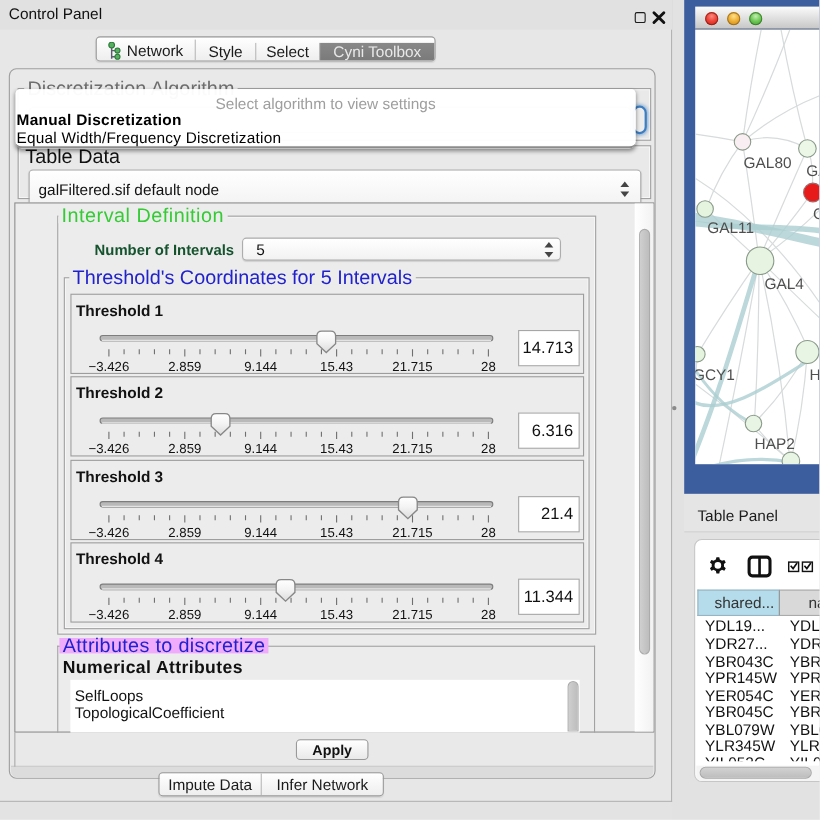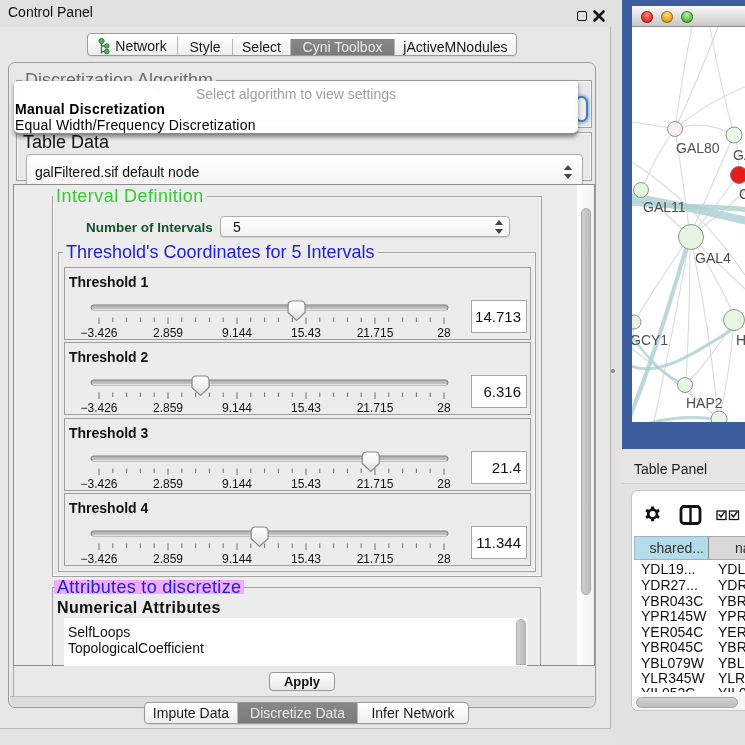--- a/index.html
+++ b/index.html
@@ -157,21 +157,20 @@
           <line x1="3.5" y1="8" x2="7" y2="8"></line>
           <line x1="3.5" y1="13.6" x2="7" y2="13.6"></line>
         </g>
         <circle cx="3.5" cy="3" r="2.6" fill="#55b060" stroke="#2d7a3a" stroke-width="1"></circle>
         <circle cx="8.8" cy="8" r="2.3" fill="#55b060" stroke="#2d7a3a" stroke-width="1"></circle>
         <circle cx="8.8" cy="13.6" r="2.3" fill="#55b060" stroke="#2d7a3a" stroke-width="1"></circle>
       </svg>Network</div>
   <div class="s" style="width:55px;">Style</div>
   <div class="s" style="width:58px;">Select</div>
   <div class="s sel" style="width:104px;">Cyni Toolbox</div>
-  <div class="s" style="width:121px;">jActiveMNodules</div>
 </div>
 
 <div class="abs" style="left:8px; top:62px; width:588px; height:646px; background:#e9e9e9; border:1px solid #9e9e9e; border-radius:7px;"></div>
 <div class="abs" style="left:10px; top:696px; width:584px; height:11px; background:#dcdcdc; border-top:1px solid #bdbdbd; border-radius:0 0 6px 6px;"></div>
 <div class="abs" style="left:13px; top:666px; width:1px; height:31px; background:#a8a8a8;"></div>
 
 <div class="abs etched" style="left:16px; top:80px; width:576px; height:48px;"></div>
 <div class="gtitle" style="left:22px; top:73px; color:#6e6e6e;">Discretization Algorithm</div>
 <div class="abs" style="left:26px; top:97px; width:548px; height:24px; background:#fff; border:1px solid #b5b5b5; border-radius:5px;"></div>
 <div class="abs" style="left:575px; top:96px; width:13px; height:26px; background:#ececec; border:2.5px solid #3d7dc0; border-radius:7px; box-shadow:0 0 3px 1.5px rgba(80,140,200,0.55);"></div>
@@ -419,21 +418,20 @@
 <div class="abs" style="left:64px; top:618px; width:463px; height:48px; background:#ffffff; overflow:hidden;">
   <div class="rowtxt" style="left:4px; top:6px;">SelfLoops</div>
   <div class="rowtxt" style="left:4px; top:22px;">TopologicalCoefficient</div>
   <div class="abs" style="right:1px; top:1px; width:10px; height:46px; background:linear-gradient(90deg,#cfcfcf,#bdbdbd); border:1px solid #ababab; border-radius:5px 5px 0 0;"></div>
 </div>
 
 <div class="abs" style="left:269px; top:672px; width:66px; height:19px; background:linear-gradient(#ffffff,#e9e9e9); border:1px solid #999; border-radius:4px; font-size:13px; font-weight:bold; color:#111; text-align:center; line-height:17px;">Apply</div>
 
 <div class="seg" style="left:144px; top:702px; height:22px;">
   <div class="s" style="width:93px;">Impute Data</div>
-  <div class="s sel" style="width:120px;">Discretize Data</div>
   <div class="s" style="width:110px;">Infer Network</div>
 </div>
 
 <div class="abs" style="left:14px; top:81px; width:564px; height:54px; background:rgba(255,255,255,0.965); border-radius:4px 4px 6px 6px; border-bottom:2px solid rgba(100,100,100,0.75); box-shadow:0 2px 4px rgba(0,0,0,0.45);"></div>
 <div class="abs" style="left:14px; top:86px; width:564px; text-align:center; font-size:14px; color:#9e9e9e;">Select algorithm to view settings</div>
 <div class="abs" style="left:15px; top:101px; font-size:14px; font-weight:bold; letter-spacing:0.3px; color:#000;">Manual Discretization</div>
 <div class="abs" style="left:15px; top:117px; font-size:14px; letter-spacing:0.2px; color:#000;">Equal Width/Frequency Discretization</div>
 
 <div class="abs" style="left:611px; top:369px; width:4px; height:4px; border-radius:50%; background:#8a8a8a;"></div>
 

